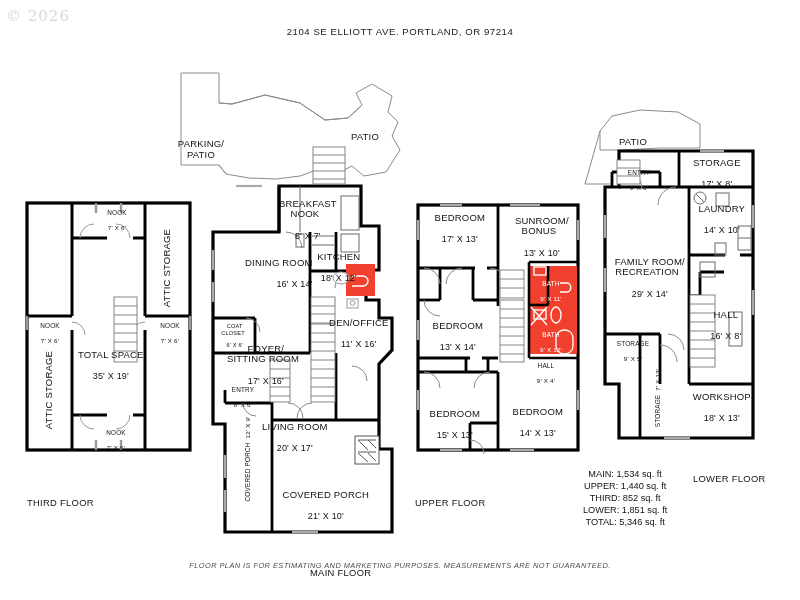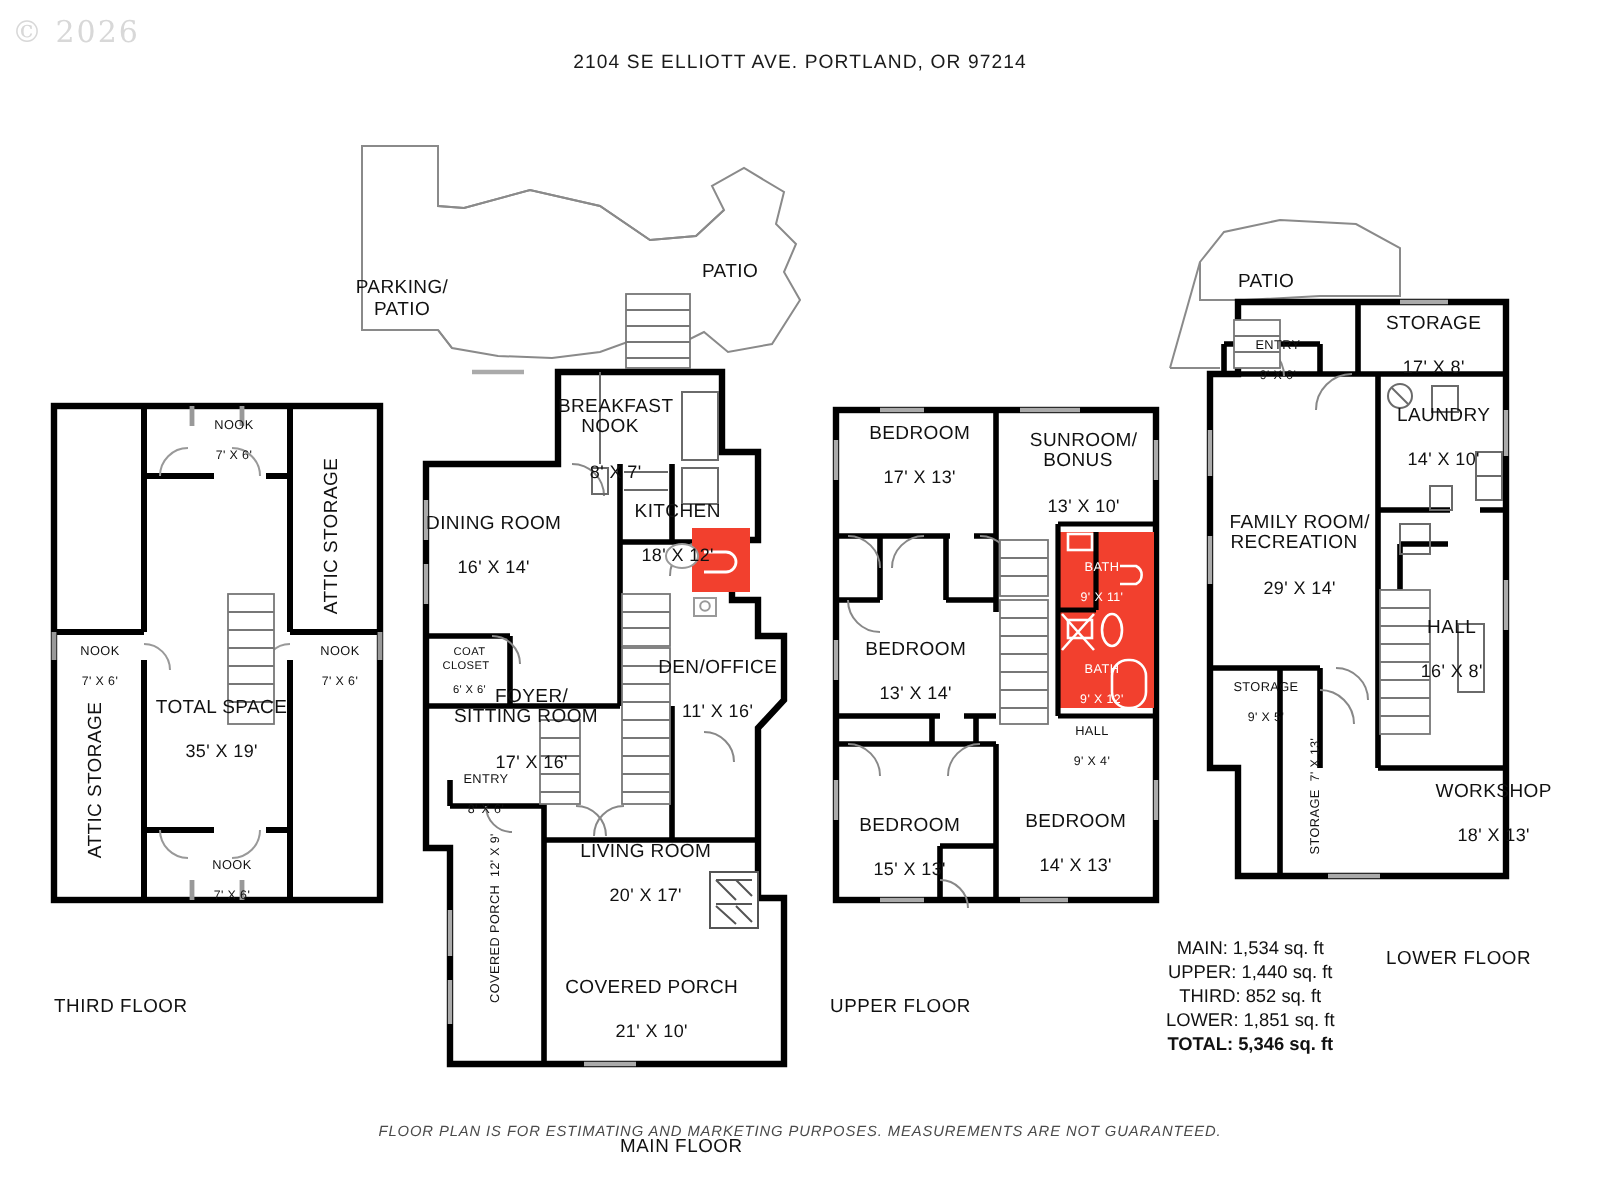--- a/index.html
+++ b/index.html
@@ -20,21 +20,21 @@
   .ctr{transform:translate(-50%,-50%);}
   .white{color:#fff;}
   #title{position:absolute;left:0;right:0;top:26px;text-align:center;
          font-size:9.6px;letter-spacing:.55px;color:#1a1a1a;}
   #wm{position:absolute;left:6px;top:7px;font-size:15px;color:#d8d8d8;
       font-family:"DejaVu Serif",serif;letter-spacing:1px;text-align:right;}
   #disc{position:absolute;left:0;right:0;top:561px;text-align:center;
         font-size:7.4px;font-style:italic;letter-spacing:.45px;color:#4a4a4a;}
   #sqft{position:absolute;left:583px;top:468px;font-size:9.2px;
         line-height:12.1px;color:#111;text-align:center;}
-  #sqft .tot{font-weight:bold;}
+  #sqft .tot{font-weight:normal;}
   .flab{position:absolute;font-size:9.4px;letter-spacing:.3px;color:#111;margin-top:41px;}
 </style>
 </head>
 <body>
 
 <div id="wm">© 2026</div>
 <div id="title">2104 SE ELLIOTT AVE. PORTLAND, OR 97214</div>
 
 <svg id="plan" viewBox="0 0 800 600">
   <g fill="none" stroke="#000" stroke-width="3.2" stroke-linejoin="miter">
@@ -291,38 +291,38 @@
 <div class="lbl sm ctr" style="left:114px;top:437px;">
   <span>NOOK</span><br>
   <span class="d">7' X 6'</span>
 </div>
 
 <div class="lbl rm ctr" style="left:305px;top:215px;">
   <span>BREAKFAST
 NOOK</span><br>
   <span class="d">8' X 7'</span>
 </div>
-<div class="lbl rm ctr" style="left:244px;top:268px;">
+<div class="lbl rm ctr" style="left:276px;top:268px;text-align:right;">
   <span>DINING ROOM</span><br>
   <span class="d">16' X 14'</span>
 </div>
 <div class="lbl rm ctr" style="left:336px;top:262px;">
   <span>KITCHEN</span><br>
   <span class="d">18' X 12'</span>
 </div>
 <div class="lbl rm ctr" style="left:263px;top:360px;">
   <span>FOYER/
 SITTING ROOM</span><br>
   <span class="d">17' X 16'</span>
 </div>
-<div class="lbl rm ctr" style="left:356px;top:340px;">
+<div class="lbl rm ctr" style="left:356px;top:328px;">
   <span>DEN/OFFICE</span><br>
   <span class="d">11' X 16'</span>
 </div>
-<div class="lbl rm ctr" style="left:320px;top:432px;">
+<div class="lbl rm ctr" style="left:292px;top:432px;">
   <span>LIVING ROOM</span><br>
   <span class="d">20' X 17'</span>
 </div>
 <div class="lbl xs ctr" style="left:233px;top:333px;">
   <span>COAT
 CLOSET</span><br>
   <span class="d">6' X 6'</span>
 </div>
 <div class="lbl sm ctr" style="left:241px;top:394px;">
   <span>ENTRY</span><br>
@@ -384,21 +384,21 @@
 </div>
 <div class="lbl rm ctr" style="left:647px;top:273px;">
   <span>FAMILY ROOM/
 RECREATION</span><br>
   <span class="d">29' X 14'</span>
 </div>
 <div class="lbl rm ctr" style="left:723px;top:320px;">
   <span>HALL</span><br>
   <span class="d">16' X 8'</span>
 </div>
-<div class="lbl rm ctr" style="left:719px;top:402px;margin-left:25px;">
+<div class="lbl rm ctr" style="left:719px;top:402px;">
   <span>WORKSHOP</span><br>
   <span class="d">18' X 13'</span>
 </div>
 <div class="lbl sm ctr" style="left:631px;top:348px;">
   <span>STORAGE</span><br>
   <span class="d">9' X 5'</span>
 </div>
 <div class="lbl sm vert" style="left:655px;top:400px;">
   <span>STORAGE</span>&nbsp;&nbsp;<span class="d">7' X 13'</span>
 </div>

